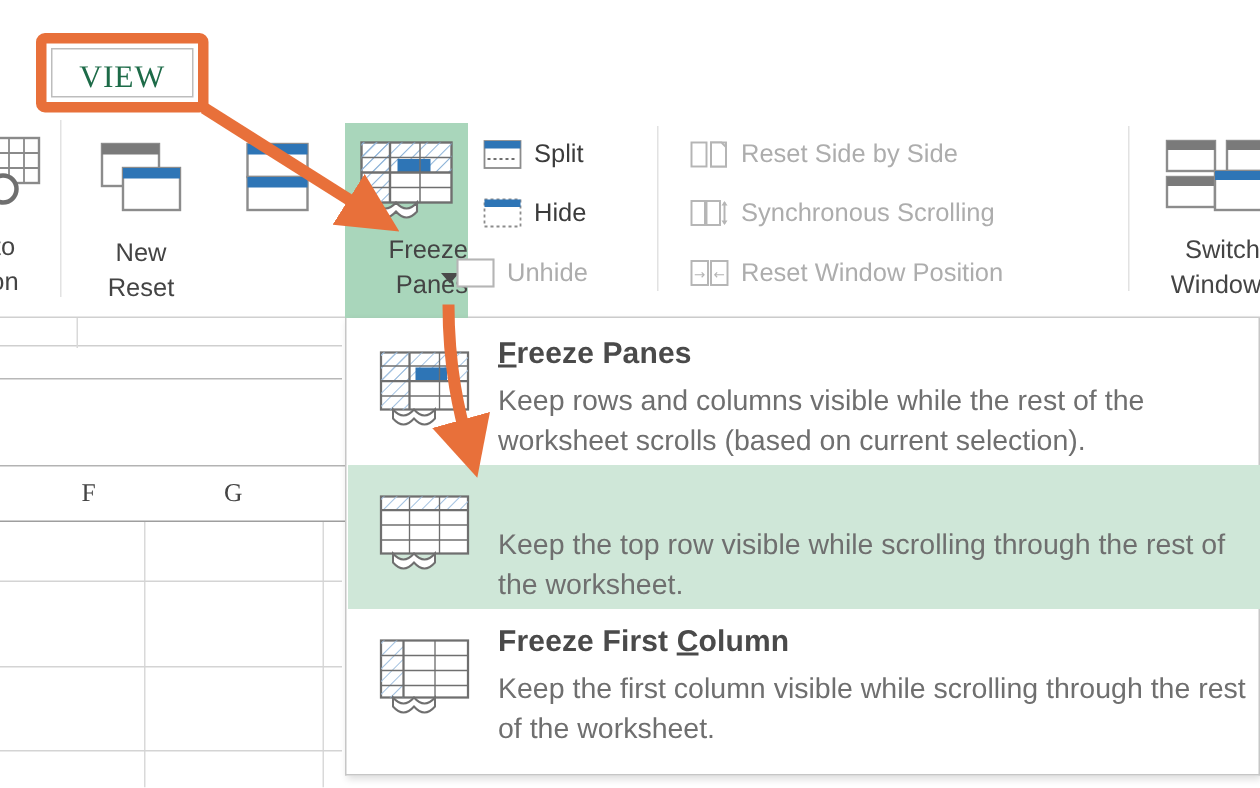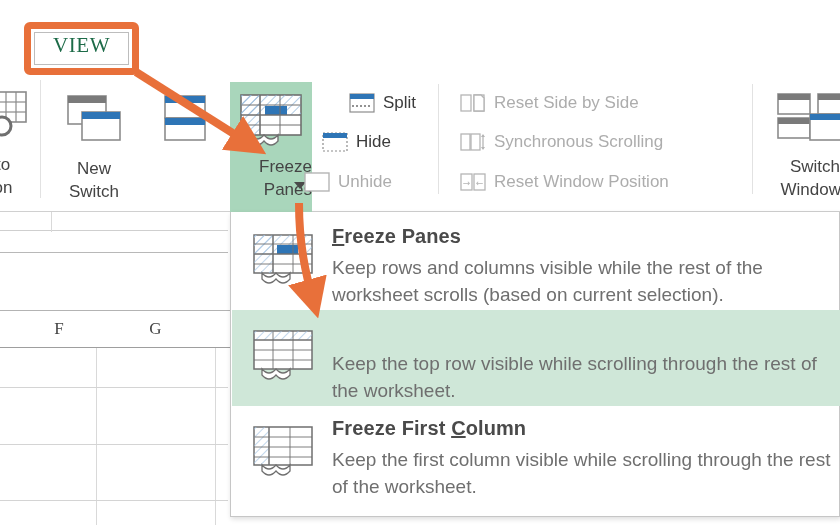--- a/index.html
+++ b/index.html
@@ -71,21 +71,21 @@
   }
 
   
   .callout {
     position: absolute; left: 24px; top: 22px; width: 115px; height: 53px;
     border: 7px solid #e8703a; border-radius: 6px; background: #ffffff;
   }
   .callout-inner {
     position: absolute; left: 3px; top: 3px; right: 3px; bottom: 3px;
     border: 1px solid #bdbdbd; background: #fff;
-    display: flex; align-items: flex-start; justify-content: center;
+    display: flex; align-items: flex-end; justify-content: center;
   }
   .callout-text {
     font-size: 21px; color: #1d6b48; letter-spacing: .6px;
     font-family: "Liberation Serif", serif;
   }
   .anno-svg { position: absolute; left: 0; top: 0; width: 840px; height: 525px; pointer-events: none; }
 </style>
 </head>
 <body>
 
@@ -130,21 +130,21 @@
     </div>
 
     <div class="rbtn" style="left:50px; top:90px; width:88px;">
       <svg width="88" height="62" viewBox="0 0 88 62">
         <rect x="18" y="6" width="38" height="28" fill="#ffffff" stroke="#8c8c8c" stroke-width="1.6"></rect>
         <rect x="18" y="6" width="38" height="7" fill="#7a7a7a"></rect>
         <rect x="32" y="22" width="38" height="28" fill="#ffffff" stroke="#8c8c8c" stroke-width="1.6"></rect>
         <rect x="32" y="22" width="38" height="7" fill="#2e75b6"></rect>
       </svg>
       <span class="lbl">New
-Switch</span>
+Reset</span>
     </div>
 
     <div class="rbtn" style="left:143px; top:90px; width:82px;">
       <svg width="82" height="62" viewBox="0 0 82 62">
         <rect x="22" y="6" width="40" height="22" fill="#ffffff" stroke="#8c8c8c" stroke-width="1.6"></rect>
         <rect x="22" y="6" width="40" height="7" fill="#2e75b6"></rect>
         <rect x="22" y="28" width="40" height="22" fill="#ffffff" stroke="#8c8c8c" stroke-width="1.6"></rect>
         <rect x="22" y="28" width="40" height="7" fill="#2e75b6"></rect>
       </svg>
     </div>
@@ -167,21 +167,21 @@
         <line x1="50" y1="5" x2="50" y2="45" stroke="#6f6f6f" stroke-width="1"></line>
         <path d="M 20 45 q 7 8 14 0 q 7 8 14 0 l 0 6 q -7 8 -14 0 q -7 8 -14 0 z" fill="#ffffff" stroke="#6f6f6f" stroke-width="1.4"></path>
       </svg>
       <span class="lbl">Freeze
 Panes</span>
       <svg width="12" height="8" viewBox="0 0 12 8" style="position:absolute; right:6px; bottom:22px;">
         <path d="M0 0 L12 0 L6 7 Z" fill="#4a4a4a"></path>
       </svg>
     </div>
 
-    <div class="scmd" style="left:322px; top:93px;margin-left:27px;">
+    <div class="scmd" style="left:322px; top:93px;">
       <svg width="26" height="20" viewBox="0 0 26 20">
         <rect x="1" y="1" width="24" height="18" fill="#ffffff" stroke="#8c8c8c" stroke-width="1.2"></rect>
         <rect x="1" y="1" width="24" height="5" fill="#2e75b6"></rect>
         <line x1="3" y1="13" x2="23" y2="13" stroke="#6f6f6f" stroke-width="1.4" stroke-dasharray="2 2"></line>
       </svg>
       <span>Split</span>
     </div>
     <div class="scmd" style="left:322px; top:132px;">
       <svg width="26" height="20" viewBox="0 0 26 20">
         <rect x="1" y="1" width="24" height="18" fill="#ffffff" stroke="#8c8c8c" stroke-width="1.2" stroke-dasharray="2 2"></rect>

